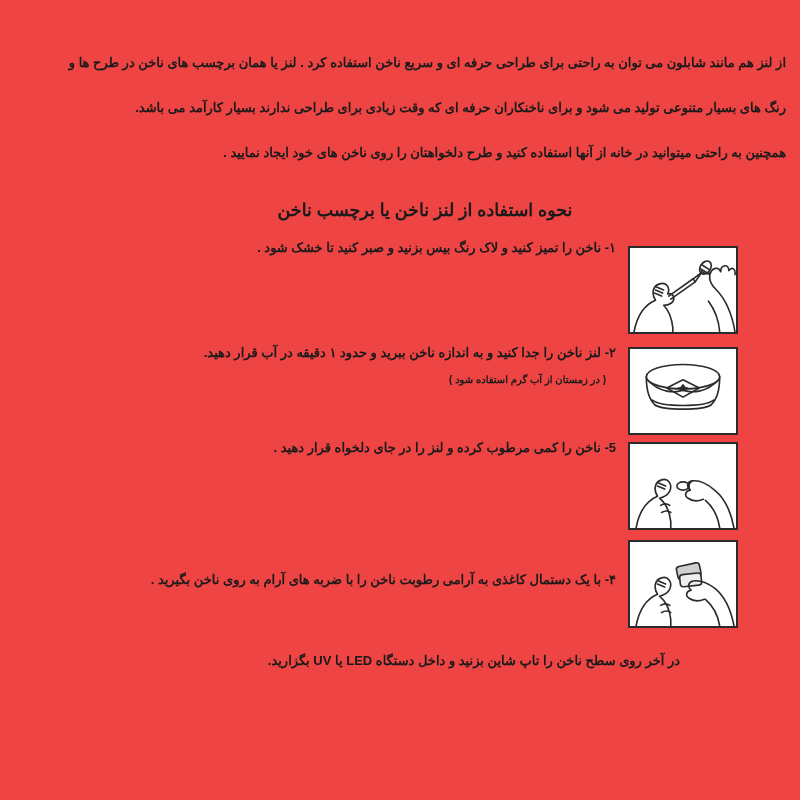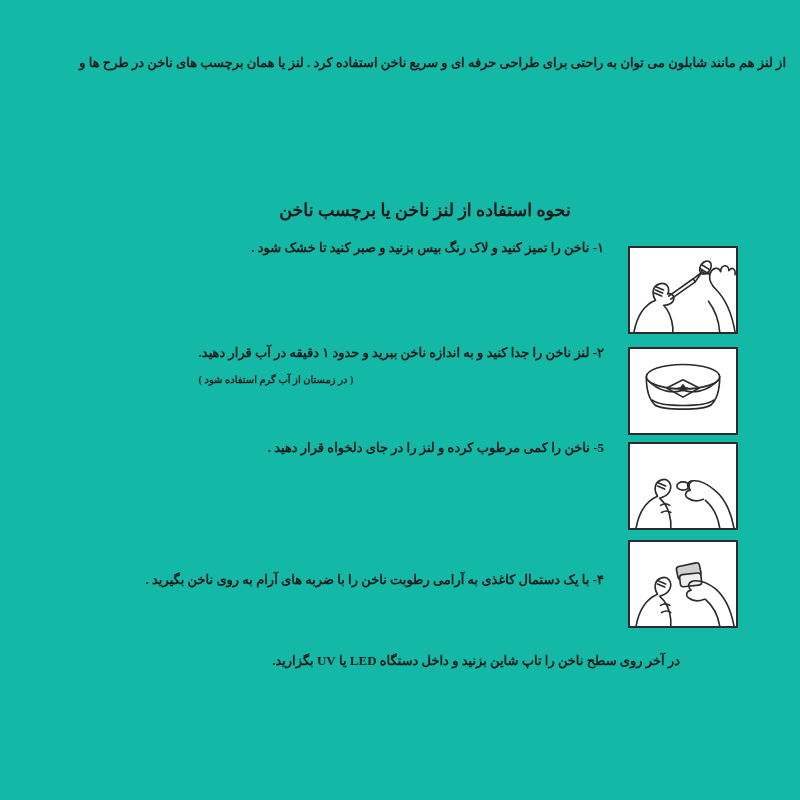--- a/index.html
+++ b/index.html
@@ -1,39 +1,39 @@
 <!DOCTYPE html>
 <html lang="fa"><head>
 <meta charset="utf-8">
 <style>
   html,body{margin:0;padding:0;background:#ffffff;}
   .page{
     position:relative;
     width:800px;height:800px;
-    background:#14b8a6;
-    font-family:Liberation Serif, serif;
+    background:#ef4444;
+    font-family:Liberation Sans, sans-serif;
     color:#1a1a1a;
     font-weight:bold;
     overflow:hidden;
   }
   
   .intro{
     position:absolute;top:40px;left:12px;right:14px;
     text-align:right;line-height:45px;font-size:13px;
   }
   .intro p{margin:0;}
   
   .heading{
     position:absolute;top:184px;left:50px;right:0;
     text-align:center;font-size:17.5px;margin:16px;font-weight:bold;
   }
   
   .step-text{
-    position:absolute;right:196px;margin:0;
-    font-size:13px;line-height:20px;white-space:nowrap;text-align:left;
+    position:absolute;right:184px;margin:0;
+    font-size:13px;line-height:20px;white-space:nowrap;text-align:right;
   }
   .step-note{display:block;margin-top:7px;padding-left:0;padding-right:10px;font-size:10px;}
   .t1{top:238px;}
   .t2{top:343px;line-height:20px;}
   .t3{top:438px;}
   .t4{top:531px;margin-top:39px;}
   .illus{
     position:absolute;right:62px;width:106px;height:84px;
     border:2px solid #2b2b2b;background:#ffffff;box-sizing:content-box;
   }
@@ -50,20 +50,22 @@
   .f2{top:680px;right:160px;}
   .ln{stroke:#2b2b2b;fill:none;stroke-width:1.6;stroke-linecap:round;stroke-linejoin:round;}
 </style>
 </head>
 <body>
 
 <div class="page" dir="rtl">
 
   <div class="intro">
     <p>از لنز هم مانند شابلون می توان به راحتی برای طراحی حرفه ای و سریع ناخن استفاده کرد . لنز یا همان برچسب های ناخن در طرح ها و</p>
+    <p>رنگ های بسیار متنوعی تولید می شود و برای ناخنکاران حرفه ای که وقت زیادی برای طراحی ندارند بسیار کارآمد می باشد.</p>
+    <p>همچنین به راحتی میتوانید در خانه از آنها استفاده کنید و طرح دلخواهتان را روی ناخن های خود ایجاد نمایید .</p>
   </div>
 
   <h1 class="heading">نحوه استفاده از لنز ناخن یا برچسب ناخن</h1>
 
   <p class="step-text t1">۱- ناخن را تمیز کنید و لاک رنگ بیس بزنید و صبر کنید تا خشک شود .</p>
   <div class="illus b1">
     <svg viewBox="0 0 104 82">
       <g class="ln">
 
         <path d="M4,82 C7,66 13,56 25,51 C21,45 22,37 29,35 C35,33 40,38 37,45 C39,44 43,45 43,49 C43,53 39,56 33,56 C38,61 41,69 42,78 L42,82"></path>

